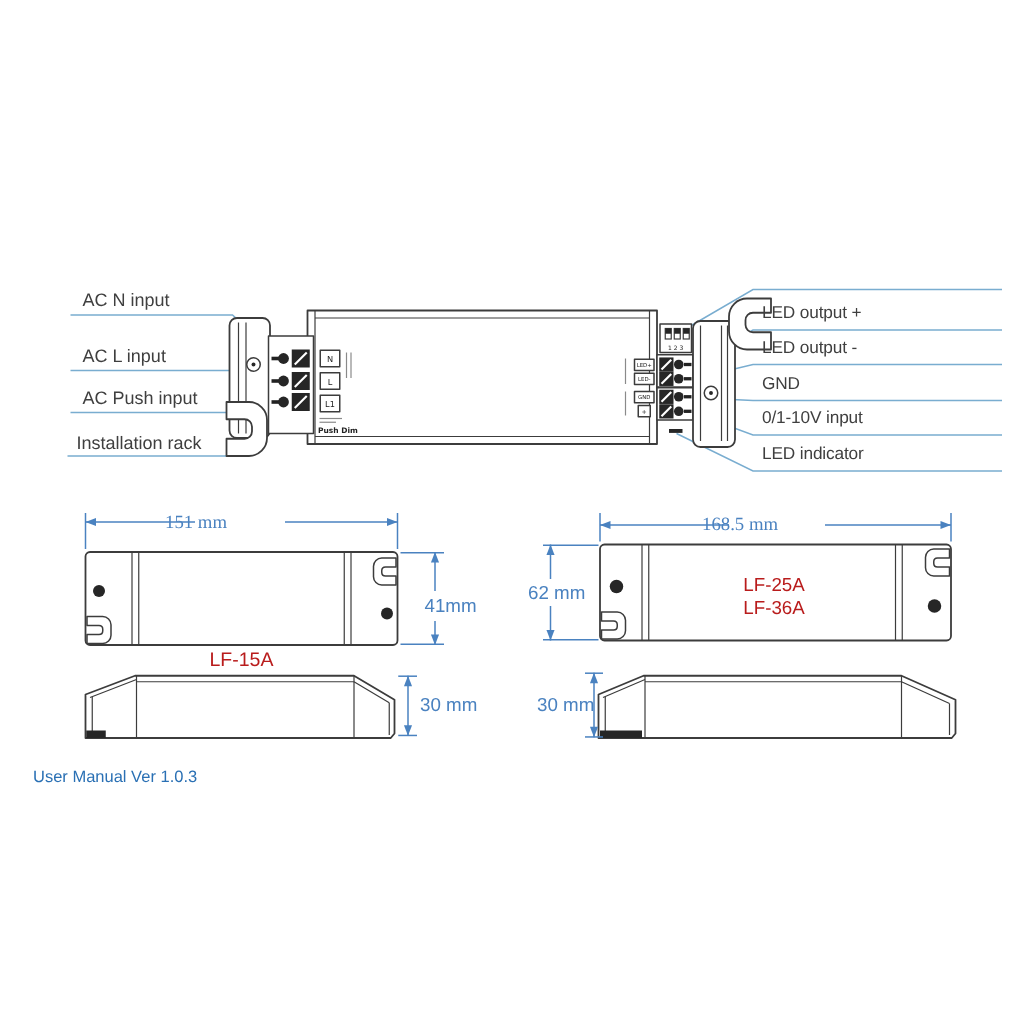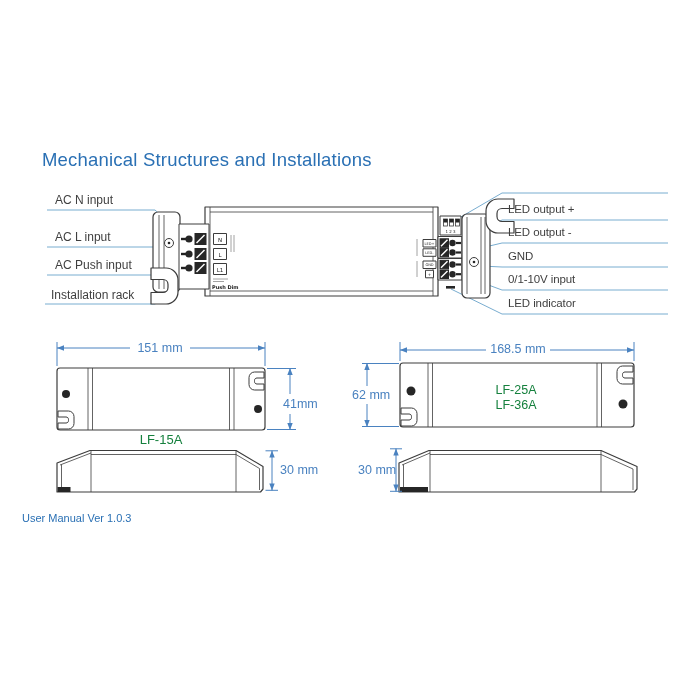--- a/index.html
+++ b/index.html
@@ -11,22 +11,22 @@
     width:676px;height:676px;background:#ffffff;position:relative;
     font-family:"Liberation Sans", sans-serif;overflow:hidden;
   }
   #stage{position:absolute;left:0;top:0;width:676px;height:676px;}
   svg{position:absolute;left:0;top:0;}
   .txt{position:absolute;white-space:nowrap;}
   .title{font-size:18.5px;color:var(--c-title);letter-spacing:.2px;}
   .callout{font-size:12px;color:var(--c-label);}
   .callout.r{font-size:11.5px;letter-spacing:-.1px;}
   .dim-text{font-size:12.5px;color:var(--c-dim);}
-  .model{font-size:13px;color:#15803d;text-align:center;width:100px;}
-  .center{text-align:center;width:100px;}
+  .model{font-size:13px;color:#b91c1c;text-align:center;width:100px;}
+  .center{width:100px;font-family:Liberation Serif, serif;}
   .footer{font-size:11px;color:var(--c-title);}
   
   .outline{fill:#fff;stroke:var(--c-outline);stroke-width:1.2;stroke-linejoin:round;}
   .outline2{fill:#fff;stroke:var(--c-outline);stroke-width:1;stroke-linejoin:round;}
   .thin{stroke:var(--c-outline);stroke-width:.8;fill:none;}
   .gray{stroke:#8a8a8a;stroke-width:.8;fill:none;}
   .darkfill{fill:#262626;stroke:none;}
   .screwbox{fill:#262626;stroke:#262626;}
   .slash{stroke:#fff;stroke-width:1.4;}
   .blue{stroke:var(--c-dim);stroke-width:1;fill:none;}
@@ -242,21 +242,20 @@
     <line class="thin" x1="633" y1="469" x2="633" y2="490"></line>
     <rect class="darkfill" x="400" y="487" width="28" height="5"></rect>
     <line class="blue" x1="390" y1="448.8" x2="402" y2="448.8"></line>
     <line class="blue" x1="390" y1="491.3" x2="402" y2="491.3"></line>
     <line class="blue" x1="396" y1="448.5" x2="396" y2="491.5"></line>
     <polygon class="bluefill" points="396,448.5 393.3,455.5 398.7,455.5"></polygon>
     <polygon class="bluefill" points="396,491.5 393.3,484.5 398.7,484.5"></polygon>
   </g>
 </svg>
 
-  <div class="txt title" style="left:42px;top:149px;">Mechanical Structures and Installations</div>
 
   <div class="txt callout" style="left:55px;top:193px;">AC N input</div>
   <div class="txt callout" style="left:55px;top:230px;">AC L input</div>
   <div class="txt callout" style="left:55px;top:258px;">AC Push input</div>
   <div class="txt callout" style="left:51px;top:288px;">Installation rack</div>
 
   <div class="txt callout r" style="left:508px;top:203px;">LED output +</div>
   <div class="txt callout r" style="left:508px;top:226px;">LED output -</div>
   <div class="txt callout r" style="left:508px;top:250px;">GND</div>
   <div class="txt callout r" style="left:508px;top:273px;">0/1-10V input</div>

